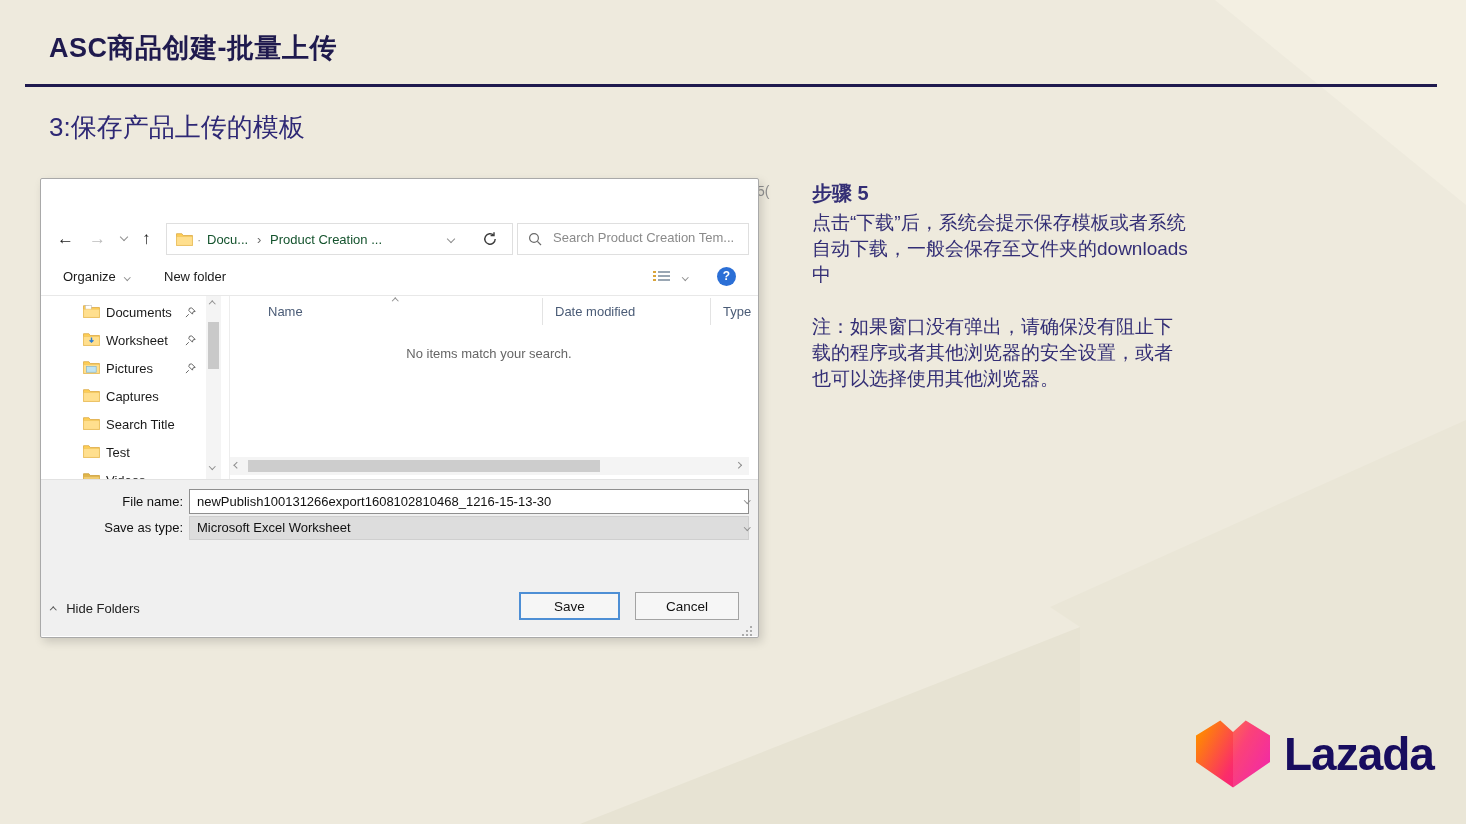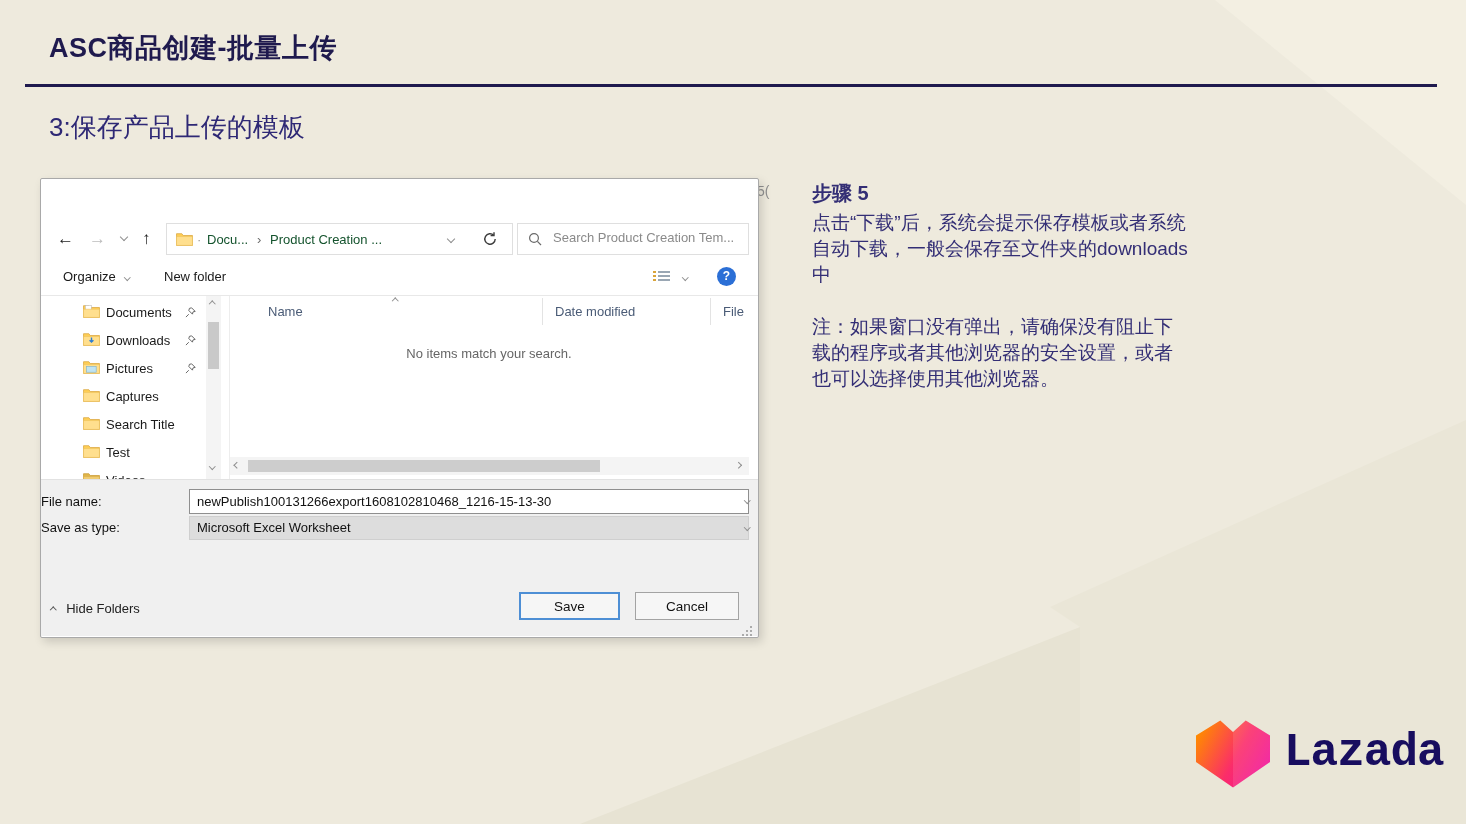--- a/index.html
+++ b/index.html
@@ -69,36 +69,36 @@
   .mainlist{position:absolute;left:188px;top:117px;width:519px;height:183px;border-left:1px solid #EDEDED;}
   .col-h{position:absolute;top:8px;font-size:13px;color:#4A5B76;white-space:nowrap;}
   .col-sep{position:absolute;top:2px;width:1px;height:27px;background:#E3E3E3;}
   .sortcaret{position:absolute;left:163px;top:3px;}
   .empty{position:absolute;left:0;top:50px;width:100%;text-align:center;font-size:13px;color:#666;}
   .hscroll{position:absolute;left:0px;top:161px;width:519px;height:18px;background:#F4F4F4;}
   .hthumb{position:absolute;left:18px;top:3px;width:352px;height:12px;background:#CDCDCD;}
   .harr{position:absolute;top:6px;}
 
   .bottom{position:absolute;left:0;top:300px;width:717px;height:157px;background:#F0F0F0;border-top:1px solid #E2E2E2;}
-  .flabel{position:absolute;left:0;width:142px;text-align:left;font-size:13px;color:#111;}
+  .flabel{position:absolute;left:0;width:142px;text-align:right;font-size:13px;color:#111;}
   .fninput{position:absolute;left:148px;top:9px;width:560px;height:25px;border:1px solid #8F8F8F;background:#fff;
            font-family:inherit;font-size:13px;color:#111;padding:0 20px 0 7px;outline:none;}
   .typebox{position:absolute;left:148px;top:36px;width:560px;height:24px;background:#DDDDDD;border:1px solid #CFCFCF;
            font-size:13px;color:#111;line-height:22px;padding-left:7px;}
   .boxchev{position:absolute;right:9px;top:9px;}
   .hidefolders{position:absolute;left:10px;top:121px;font-size:13px;color:#222;cursor:default;}
   .btn{position:absolute;top:112px;height:28px;font-family:inherit;font-size:13.5px;color:#111;background:#F6F6F6;cursor:default;}
   .btn-save{left:478px;width:101px;border:2px solid #4E8FD5;}
   .btn-cancel{left:594px;width:104px;border:1px solid #A3A3A3;}
   .grip{position:absolute;right:14px;bottom:8px;width:2px;height:2px;
         box-shadow:8px 0 0 #ABABAB,4px 4px 0 #ABABAB,8px 4px 0 #ABABAB,0 8px 0 #ABABAB,4px 8px 0 #ABABAB,8px 8px 0 #ABABAB;}
 
   
   .logo{position:absolute;left:1196px;top:720px;height:72px;}
-  .logo-word{position:absolute;left:88px;top:7px;font-size:46px;font-weight:bold;color:#180D5F;letter-spacing:-1px;font-family:Liberation Mono, monospace;}
+  .logo-word{position:absolute;left:88px;top:7px;font-size:46px;font-weight:bold;color:#180D5F;letter-spacing:-1px;}
 </style>
 </head>
 <body>
 
 <div class="slide">
 
   <div class="bgshape bg-face-right"></div>
   <div class="bgshape bg-face-left"></div>
   <div class="bgshape bg-wedge-top"></div>
 
@@ -189,21 +189,21 @@
               <path d="M7.2.9l3.9 3.9-2.4.6-.6 2.4-3.9-3.9.6-2.4z" fill="none" stroke="#5A5A5A" stroke-width="1"></path>
               <path d="M4.1 7.9L1 11" stroke="#5A5A5A" stroke-width="1"></path>
             </svg></span>
       </div>
       <div class="side-item" style="top:32px;">
         <span class="ficon"><svg width="17" height="14" viewBox="0 0 16 13">
               <path d="M.5 1.5h5l1.3 1.7h8.7v9.3H.5z" fill="#FFCE55" stroke="#D9A43B" stroke-width=".7"></path>
               <path d="M.5 4.2h15v8.3H.5z" fill="#FFDF8E" stroke="#E8BE5D" stroke-width=".5"></path>
               <path d="M8 5.2v4M6.2 7.6L8 9.4l1.8-1.8" fill="none" stroke="#2D7DD2" stroke-width="1.3"></path>
             </svg></span>
-        <span class="slabel">Downloads</span>
+        <span class="slabel">Worksheet</span>
         <span class="pin"><svg width="11" height="11" viewBox="0 0 12 12">
               <path d="M7.2.9l3.9 3.9-2.4.6-.6 2.4-3.9-3.9.6-2.4z" fill="none" stroke="#5A5A5A" stroke-width="1"></path>
               <path d="M4.1 7.9L1 11" stroke="#5A5A5A" stroke-width="1"></path>
             </svg></span>
       </div>
       <div class="side-item" style="top:60px;">
         <span class="ficon"><svg width="17" height="14" viewBox="0 0 16 13">
               <path d="M.5 1.5h5l1.3 1.7h8.7v9.3H.5z" fill="#FFCE55" stroke="#D9A43B" stroke-width=".7"></path>
               <path d="M.5 4.2h15v8.3H.5z" fill="#FFDF8E" stroke="#E8BE5D" stroke-width=".5"></path>
               <rect x="3.4" y="6" width="9" height="5.4" fill="#BFE3F2" stroke="#7FB2CC" stroke-width=".6"></rect>
@@ -249,21 +249,21 @@
       <div class="vthumb"></div>
       <span class="chev down sm lt varr" style="top:168px;"></span>
     </div>
 
     <div class="mainlist">
       <span class="sortcaret chev up sm lt"></span>
       <span class="col-h" style="left:22px;margin-left:16px;">Name</span>
       <span class="col-sep" style="left:312px;"></span>
       <span class="col-h" style="left:325px;">Date modified</span>
       <span class="col-sep" style="left:480px;"></span>
-      <span class="col-h" style="left:493px;">File</span>
+      <span class="col-h" style="left:493px;">Type</span>
 
       <div class="empty">No items match your search.</div>
 
       <div class="hscroll">
         <span class="chev left sm lt harr" style="left:5px;"></span>
         <div class="hthumb"></div>
         <span class="chev right sm lt harr" style="left:506px;"></span>
       </div>
     </div>
 

